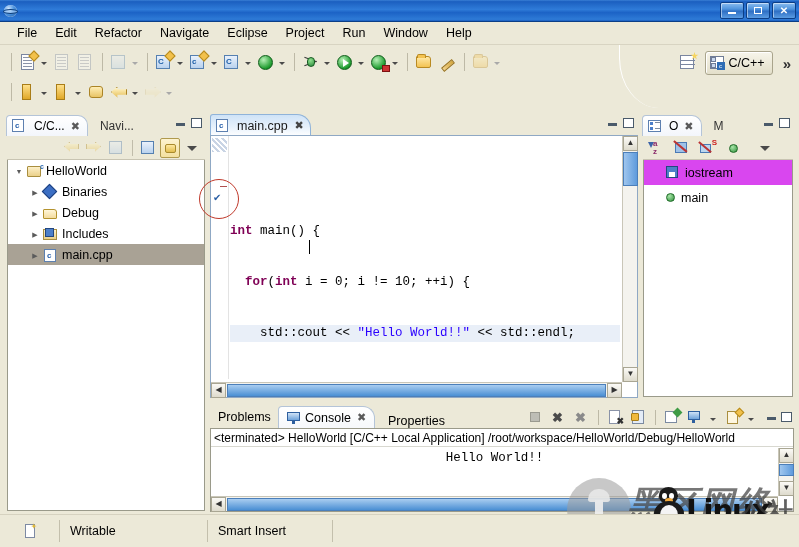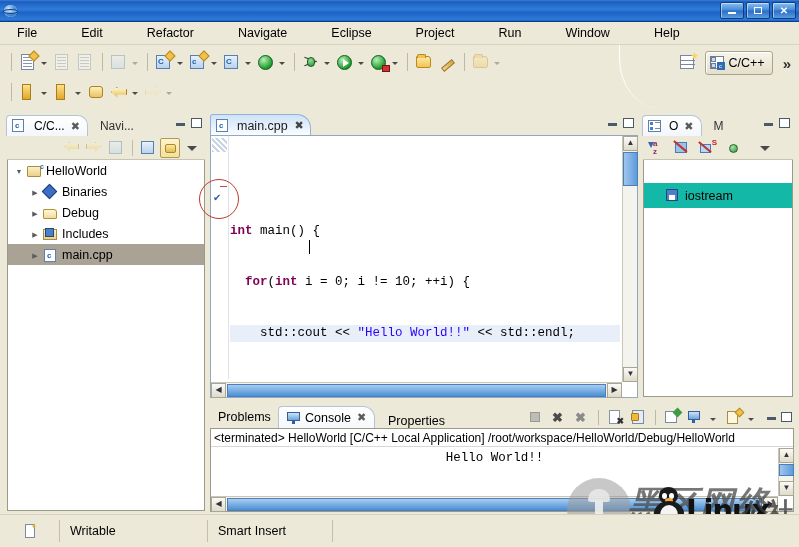--- a/index.html
+++ b/index.html
@@ -57,21 +57,21 @@
     box-shadow: inset 1px 1px 0 rgba(255,255,255,0.5);
   }
   .win-btn .gm { display:block; width:8px; height:2px; background:#fff; margin-top:5px; }
   .win-btn .gs { display:block; width:8px; height:7px; border:1.5px solid #fff; }
 
   
   .menubar {
     position: absolute; left: 0; top: 22px; width: 799px; height: 23px;
     background: #ece9d8;
     border-bottom: 1px solid #d8d4c2;
-    display: flex; align-items: center; padding-left: 8px; gap: 26px;
+    display: flex; align-items: center; padding-left: 8px;
   }
   .menu-item {
     font-size: 12.5px; color: #000; padding: 2px 9px; cursor: default;
     white-space: nowrap;
   }
 
   
   .toolbar-wrap {
     position: absolute; left: 0; top: 45px; width: 799px; height: 63px;
     background: #ece9d8;
@@ -385,21 +385,21 @@
     position:absolute; left:1px; top:24px; width:150px; height:24px; background:#ece9d8;
     display:flex; align-items:center; padding-left:4px; gap:8px;
     border-bottom:1px solid #c8c4b2;
   }
   .olt { width:18px; height:18px; position:relative; }
   #ol-tree {
     position:absolute; left:1px; top:48px; width:150px; height:237px;
     background:#fff; border:1px solid #9a9a8a; border-top:none; overflow:hidden;
   }
   .ol-row { height:25px; display:flex; align-items:center; font-size:12.5px; padding-left:22px; gap:6px;}
-  .ol-row.selected { background:#14b8a6;margin-top:23px; }
+  .ol-row.selected { background:#d946ef; }
   .ol-ic-inc { width:13px; height:13px; position:relative; }
   .ol-ic-inc .b{ position:absolute; left:0; top:0; width:12px; height:12px; background:#4d7fc9; border:1px solid #23477f;}
   .ol-ic-inc .w{ position:absolute; left:3px; top:6px; width:6px; height:5px; background:#fff;}
   .ol-dot { width:9px; height:9px; border-radius:50%;
     background: radial-gradient(circle at 35% 30%, #a9e6a9, #2f8f3a); border:1px solid #1d6a26; }
 
   
   #console-pane { left: 210px; top: 404px; width: 584px; height: 108px; }
   .cs-tabbg { position:absolute; left:0; top:0; width:584px; height:24px; background:#ece9d8; }
   .cs-tab {
@@ -813,20 +813,24 @@
       </span>
     </div>
 
     <div id="ol-tree">
       <div class="ol-row selected">
         <span class="ol-ic-inc">
             <span class="b"></span>
             <span class="w"></span>
           </span>
         <span>iostream</span>
+      </div>
+      <div class="ol-row">
+        <span class="ol-dot"></span>
+        <span>main</span>
       </div>
     </div>
   </div>
 
   <div class="pane" id="console-pane">
     <div class="cs-tabbg"></div>
 
     <div class="cs-tab" style="left:0px;">
       <span>Problems</span>
     </div>

